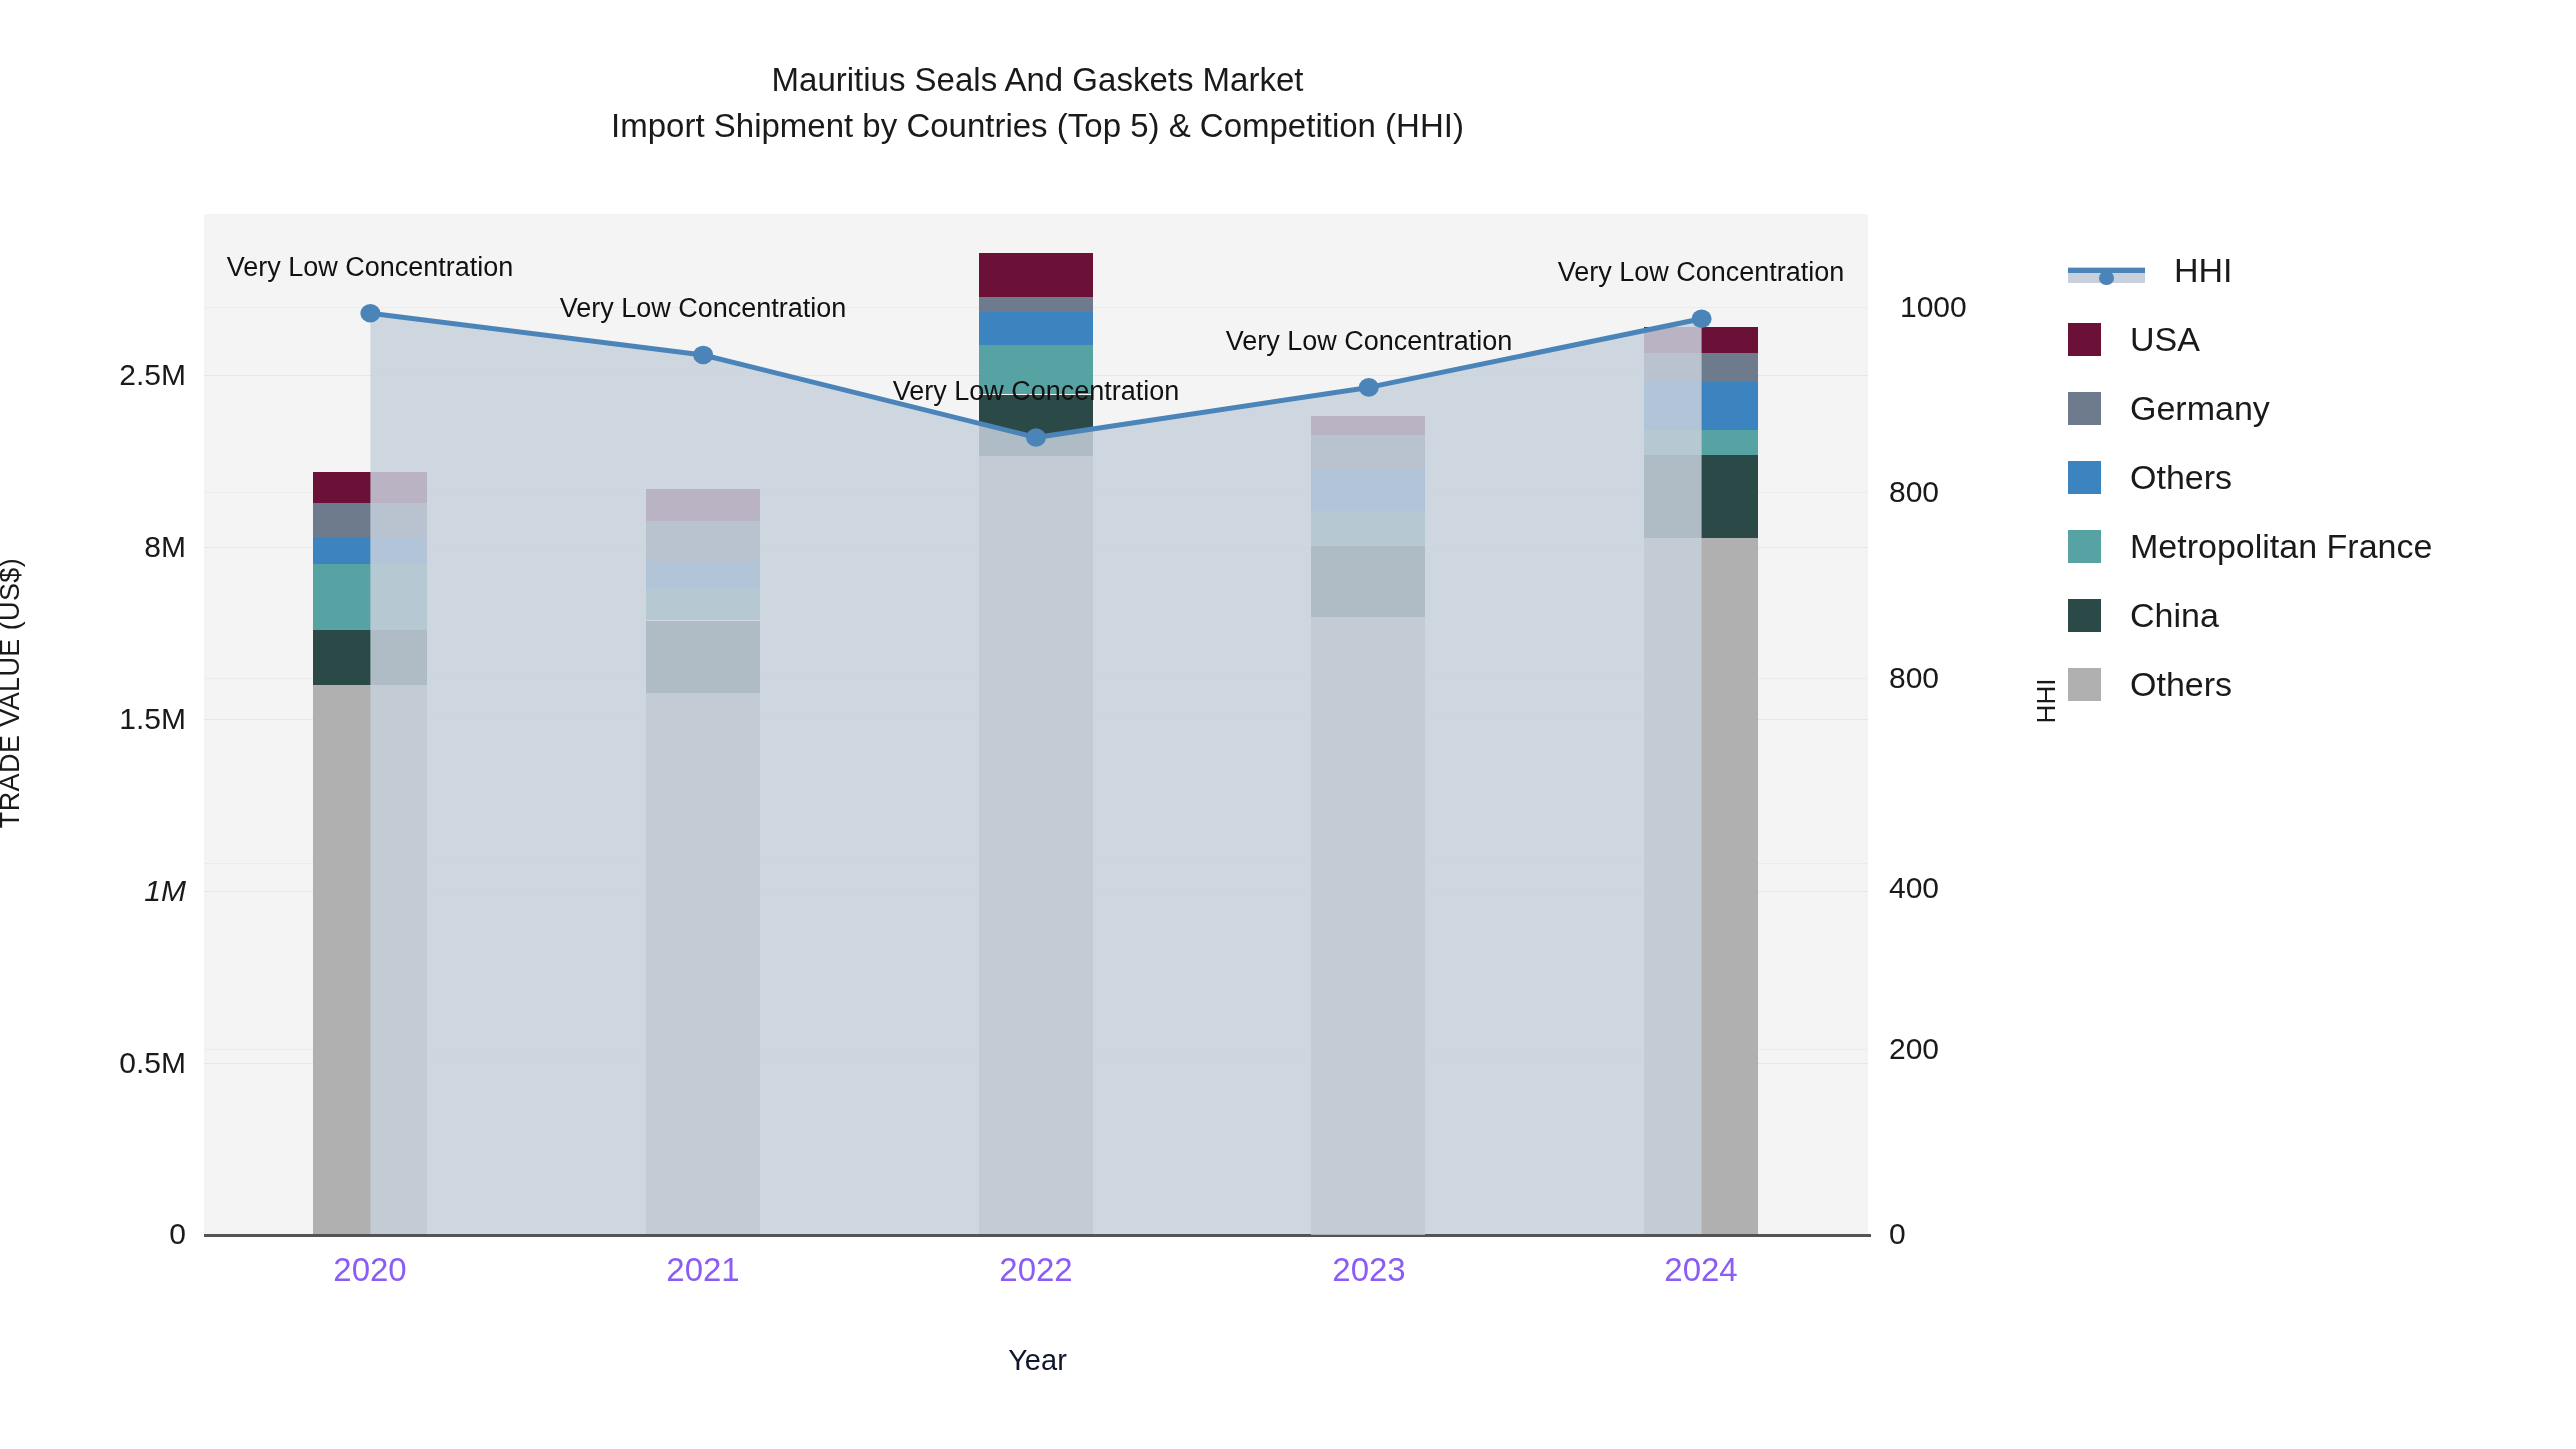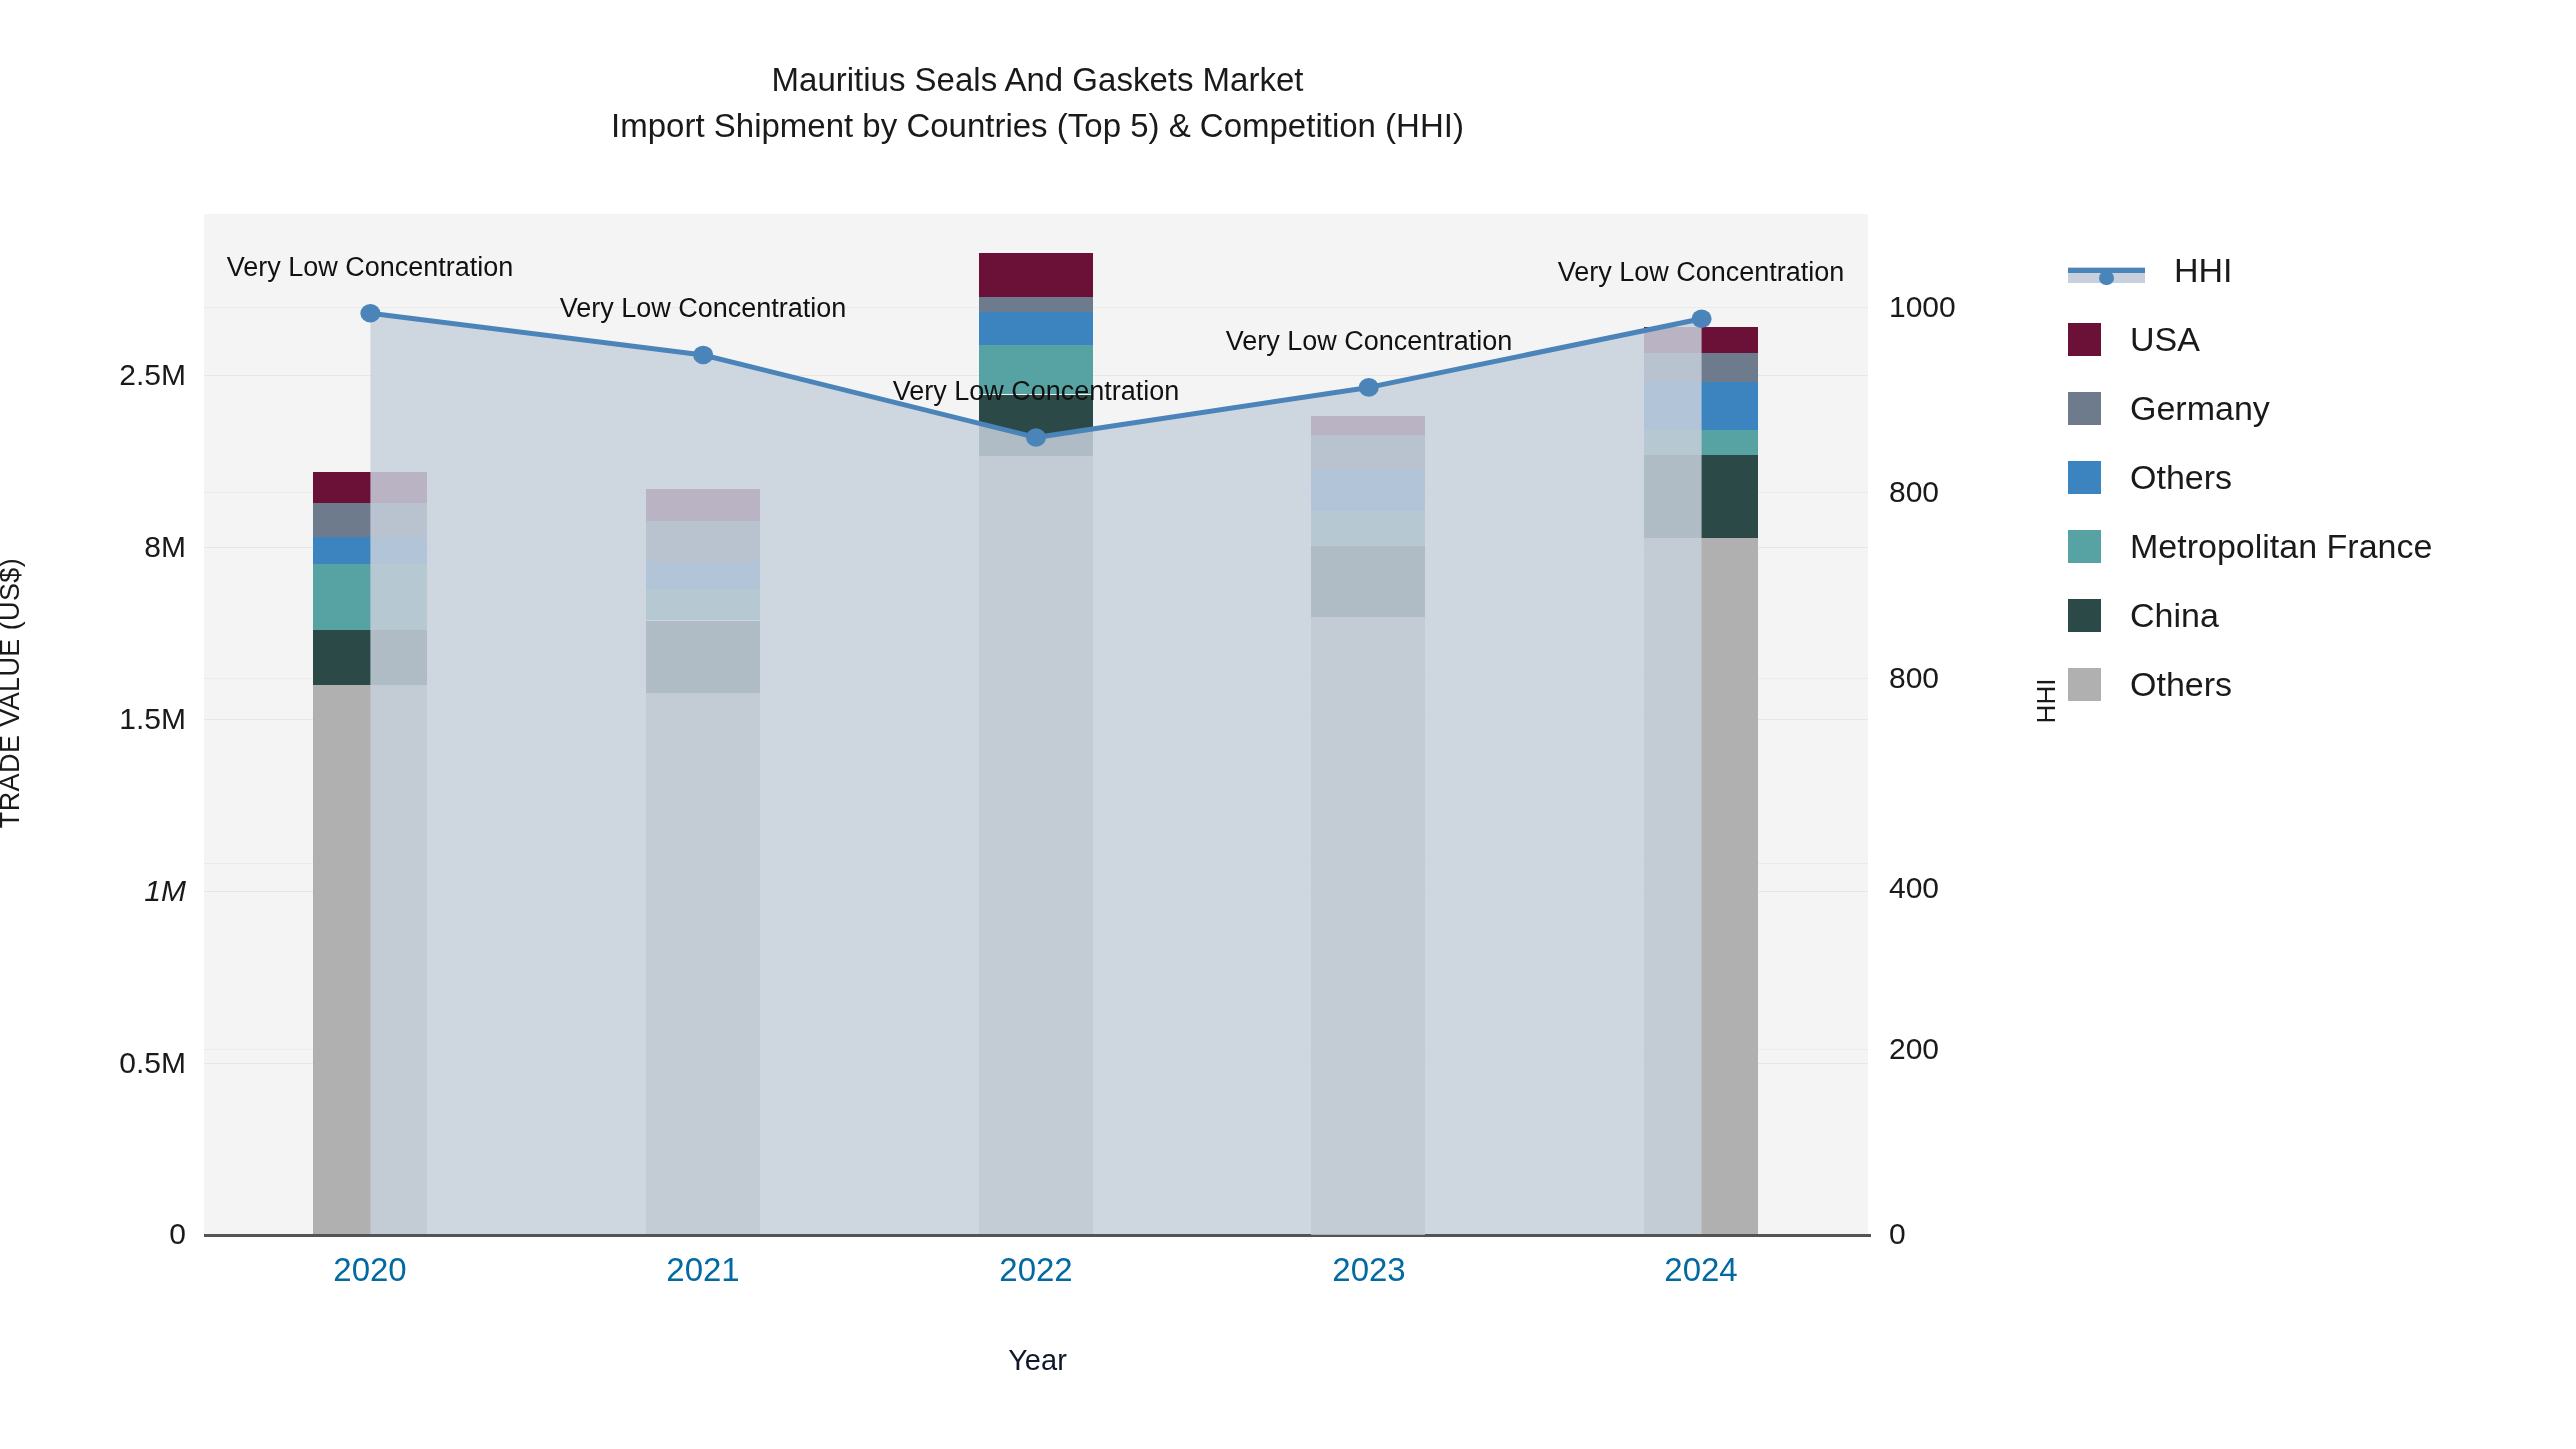--- a/index.html
+++ b/index.html
@@ -15,21 +15,21 @@
   .gridline{position:absolute;left:0;width:100%;height:1.4px;background:#e6e6e6;}
   .axis-bottom{position:absolute;left:204px;top:1234px;width:1667px;height:2.9px;background:#545454;}
 
   
   .ytick{position:absolute;right:1.4px;transform:translateY(-50%);font-size:30px;color:#1a1a1a;white-space:nowrap;}
   .ylab-left{position:absolute;left:10px;top:693px;transform:translate(-50%,-50%) rotate(-90deg);font-size:27px;color:#1a1a1a;white-space:nowrap;letter-spacing:0.4px;}
   .ylab-right{position:absolute;left:2046px;top:701px;transform:translate(-50%,-50%) rotate(-90deg);font-size:26px;color:#1a1a1a;white-space:nowrap;}
   .y2tick{position:absolute;left:1889px;transform:translateY(-50%);font-size:30px;color:#1a1a1a;white-space:nowrap;}
 
   
-  .xtick{position:absolute;top:1251px;transform:translateX(-50%);font-size:33px;color:#0369a1;}
+  .xtick{position:absolute;top:1251px;transform:translateX(-50%);font-size:33px;color:#8b5cf6;}
   .xlab{position:absolute;left:0;top:1344px;width:2075px;text-align:center;font-size:29px;color:#0f172a;}
 
   
   .bar-group{position:absolute;bottom:0;}
   .seg{position:absolute;left:0;width:100%;}
 
   
   #hhi-svg{position:absolute;left:204px;top:214px;width:1664px;height:1020px;overflow:visible;}
   .hhi-note{position:absolute;font-size:27px;color:#111;white-space:nowrap;transform:translateX(-50%);}
 
@@ -79,21 +79,21 @@
       <div class="ytick" style="top: 719px; right: 2390px;">1.5M</div>
       <div class="ytick" style="top: 547px; right: 2390px;">8M</div>
       <div class="ytick" style="top: 375px; right: 2390px;">2.5M</div>
     </div>
   <div id="y2ticks">
       <div class="y2tick" style="top: 1234px;">0</div>
       <div class="y2tick" style="top: 1049px;">200</div>
       <div class="y2tick" style="top: 888px;">400</div>
       <div class="y2tick" style="top: 678px;">800</div>
       <div class="y2tick" style="top: 492px;">800</div>
-      <div class="y2tick" style="top: 307px;">1000</div>
+      <div class="y2tick" style="top: 307px; margin-left: 11px;">1000</div>
     </div>
   <div id="xticks">
       <div class="xtick" style="left: 370px;">2020</div>
       <div class="xtick" style="left: 703px;">2021</div>
       <div class="xtick" style="left: 1036px;">2022</div>
       <div class="xtick" style="left: 1369px;">2023</div>
       <div class="xtick" style="left: 1701px;">2024</div>
     </div>
 
   <div id="bars">

